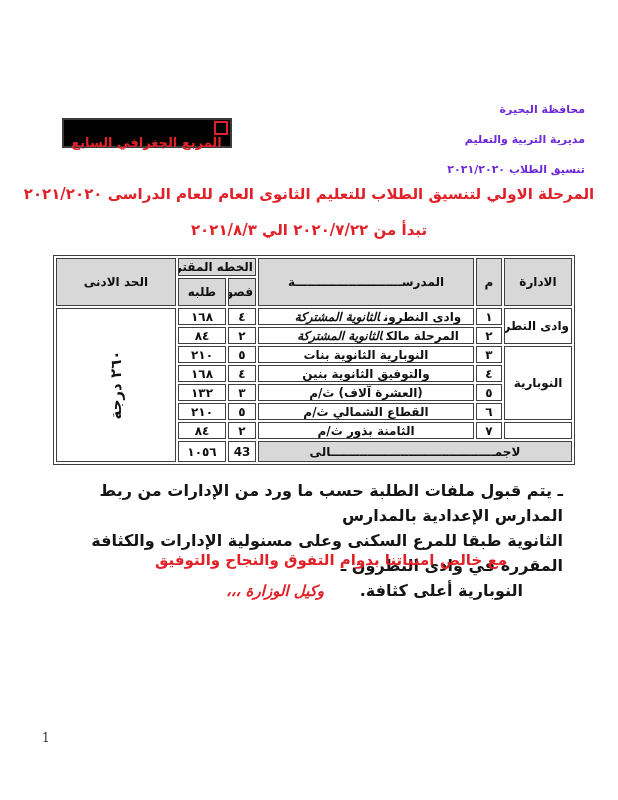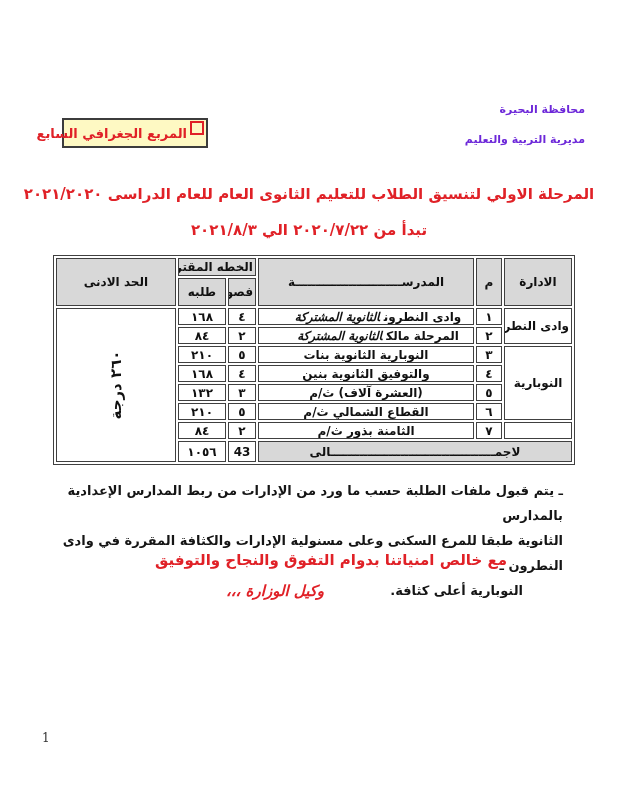--- a/index.html
+++ b/index.html
@@ -3,21 +3,21 @@
 <meta charset="utf-8">
 <style>
   html,body{margin:0;padding:0;background:#ffffff;}
   body{font-family:"DejaVu Sans",sans-serif;}
   .page{position:relative;width:618px;height:800px;background:#fff;overflow:hidden;direction:rtl;}
 
   
   .gov-header{position:absolute;top:95px;right:33px;text-align:right;font-size:11px;font-weight:bold;color:#6d28d9;line-height:30px;}
 
   
-  .geo-box{position:absolute;left:62px;top:118px;width:146px;height:30px;border:2px solid #3c3c3c;display:flex;flex-direction:row;align-items:center;justify-content:flex-start;box-sizing:border-box;background:#fef9c3;}
+  .geo-box{position:absolute;left:62px;top:118px;width:170px;height:30px;border:2px solid #3c3c3c;display:flex;flex-direction:column;align-items:center;justify-content:flex-start;box-sizing:border-box;background:#000000;}
   .geo-square{width:10px;height:10px;border:2px solid #e02127;align-self:flex-start;margin:1px 2px 0 2px;flex:0 0 auto;}
   .geo-label{color:#e02127;font-weight:bold;font-size:13px;white-space:nowrap;margin-right:1px;}
 
   
   .main-title{position:absolute;top:185px;left:10px;right:10px;text-align:center;color:#e02127;font-weight:bold;font-size:15px;}
   .date-title{position:absolute;top:221px;left:10px;right:10px;text-align:center;color:#e02127;font-weight:bold;font-size:15px;}
 
   
   table.coord{position:absolute;top:255px;right:43px;width:518px;border-collapse:separate;border-spacing:2px;border:1px solid #404040;table-layout:fixed;background:#fff;}
   table.coord td{border:1px solid #404040;font-size:12px;color:#111;font-weight:bold;text-align:center;vertical-align:middle;padding:0 2px;overflow:hidden;white-space:nowrap;box-sizing:border-box;}
@@ -28,38 +28,39 @@
   tr.drow td{height:17px;}
   tr.trow td{height:21px;}
   td.school{text-align:right;padding-right:4px;}
   td.admin{text-align:right;padding-right:3px;white-space:normal;line-height:15px;}
   .school-italic{font-style:italic;margin-right:4px;margin-left:24px;}
   td.total-label{background:#d8d8d8;text-align:right;padding-right:2px;}
   td.min-cell{position:relative;}
   .min-rot{position:absolute;top:50%;left:50%;transform:translate(-50%,-50%) rotate(-90deg);white-space:nowrap;font-size:15px;font-weight:bold;color:#111;}
 
   
-  .notes{position:absolute;top:478px;right:55px;width:525px;text-align:right;font-weight:bold;font-size:13px;color:#151515;line-height:25px;}
+  .notes{position:absolute;top:478px;right:55px;width:525px;text-align:right;font-weight:bold;font-size:16px;color:#151515;line-height:25px;}
   .notes .l3{margin-left:0;padding-left:0;margin-right:0;padding-right:40px;}
 
   
   .wishes{position:absolute;top:551px;left:44px;width:574px;text-align:center;color:#e02127;font-weight:bold;font-size:15px;}
   .signature{position:absolute;top:582px;left:150px;width:250px;text-align:center;color:#e02127;font-weight:bold;font-size:15px;font-style:italic;}
 
   
   .page-num{position:absolute;left:42px;top:731px;font-family:"DejaVu Serif",serif;font-size:12px;color:#333;direction:ltr;}
 </style>
 </head>
 <body>
 
 <div class="page">
 
   <div class="gov-header">
     <div>محافظة البحيرة</div>
     <div>مديرية التربية والتعليم</div>
+    <div>تنسيق الطلاب ٢٠٢١/٢٠٢٠</div>
   </div>
 
   <div class="geo-box">
     <span class="geo-square"></span>
     <span class="geo-label">المربع الجغرافي السابع</span>
   </div>
 
   <div class="main-title">المرحلة الاولي لتنسيق الطلاب للتعليم الثانوى العام للعام الدراسى ٢٠٢١/٢٠٢٠</div>
   <div class="date-title">تبدأ من ٢٠٢٠/٧/٢٢ الي ٢٠٢١/٨/٣</div>
 

